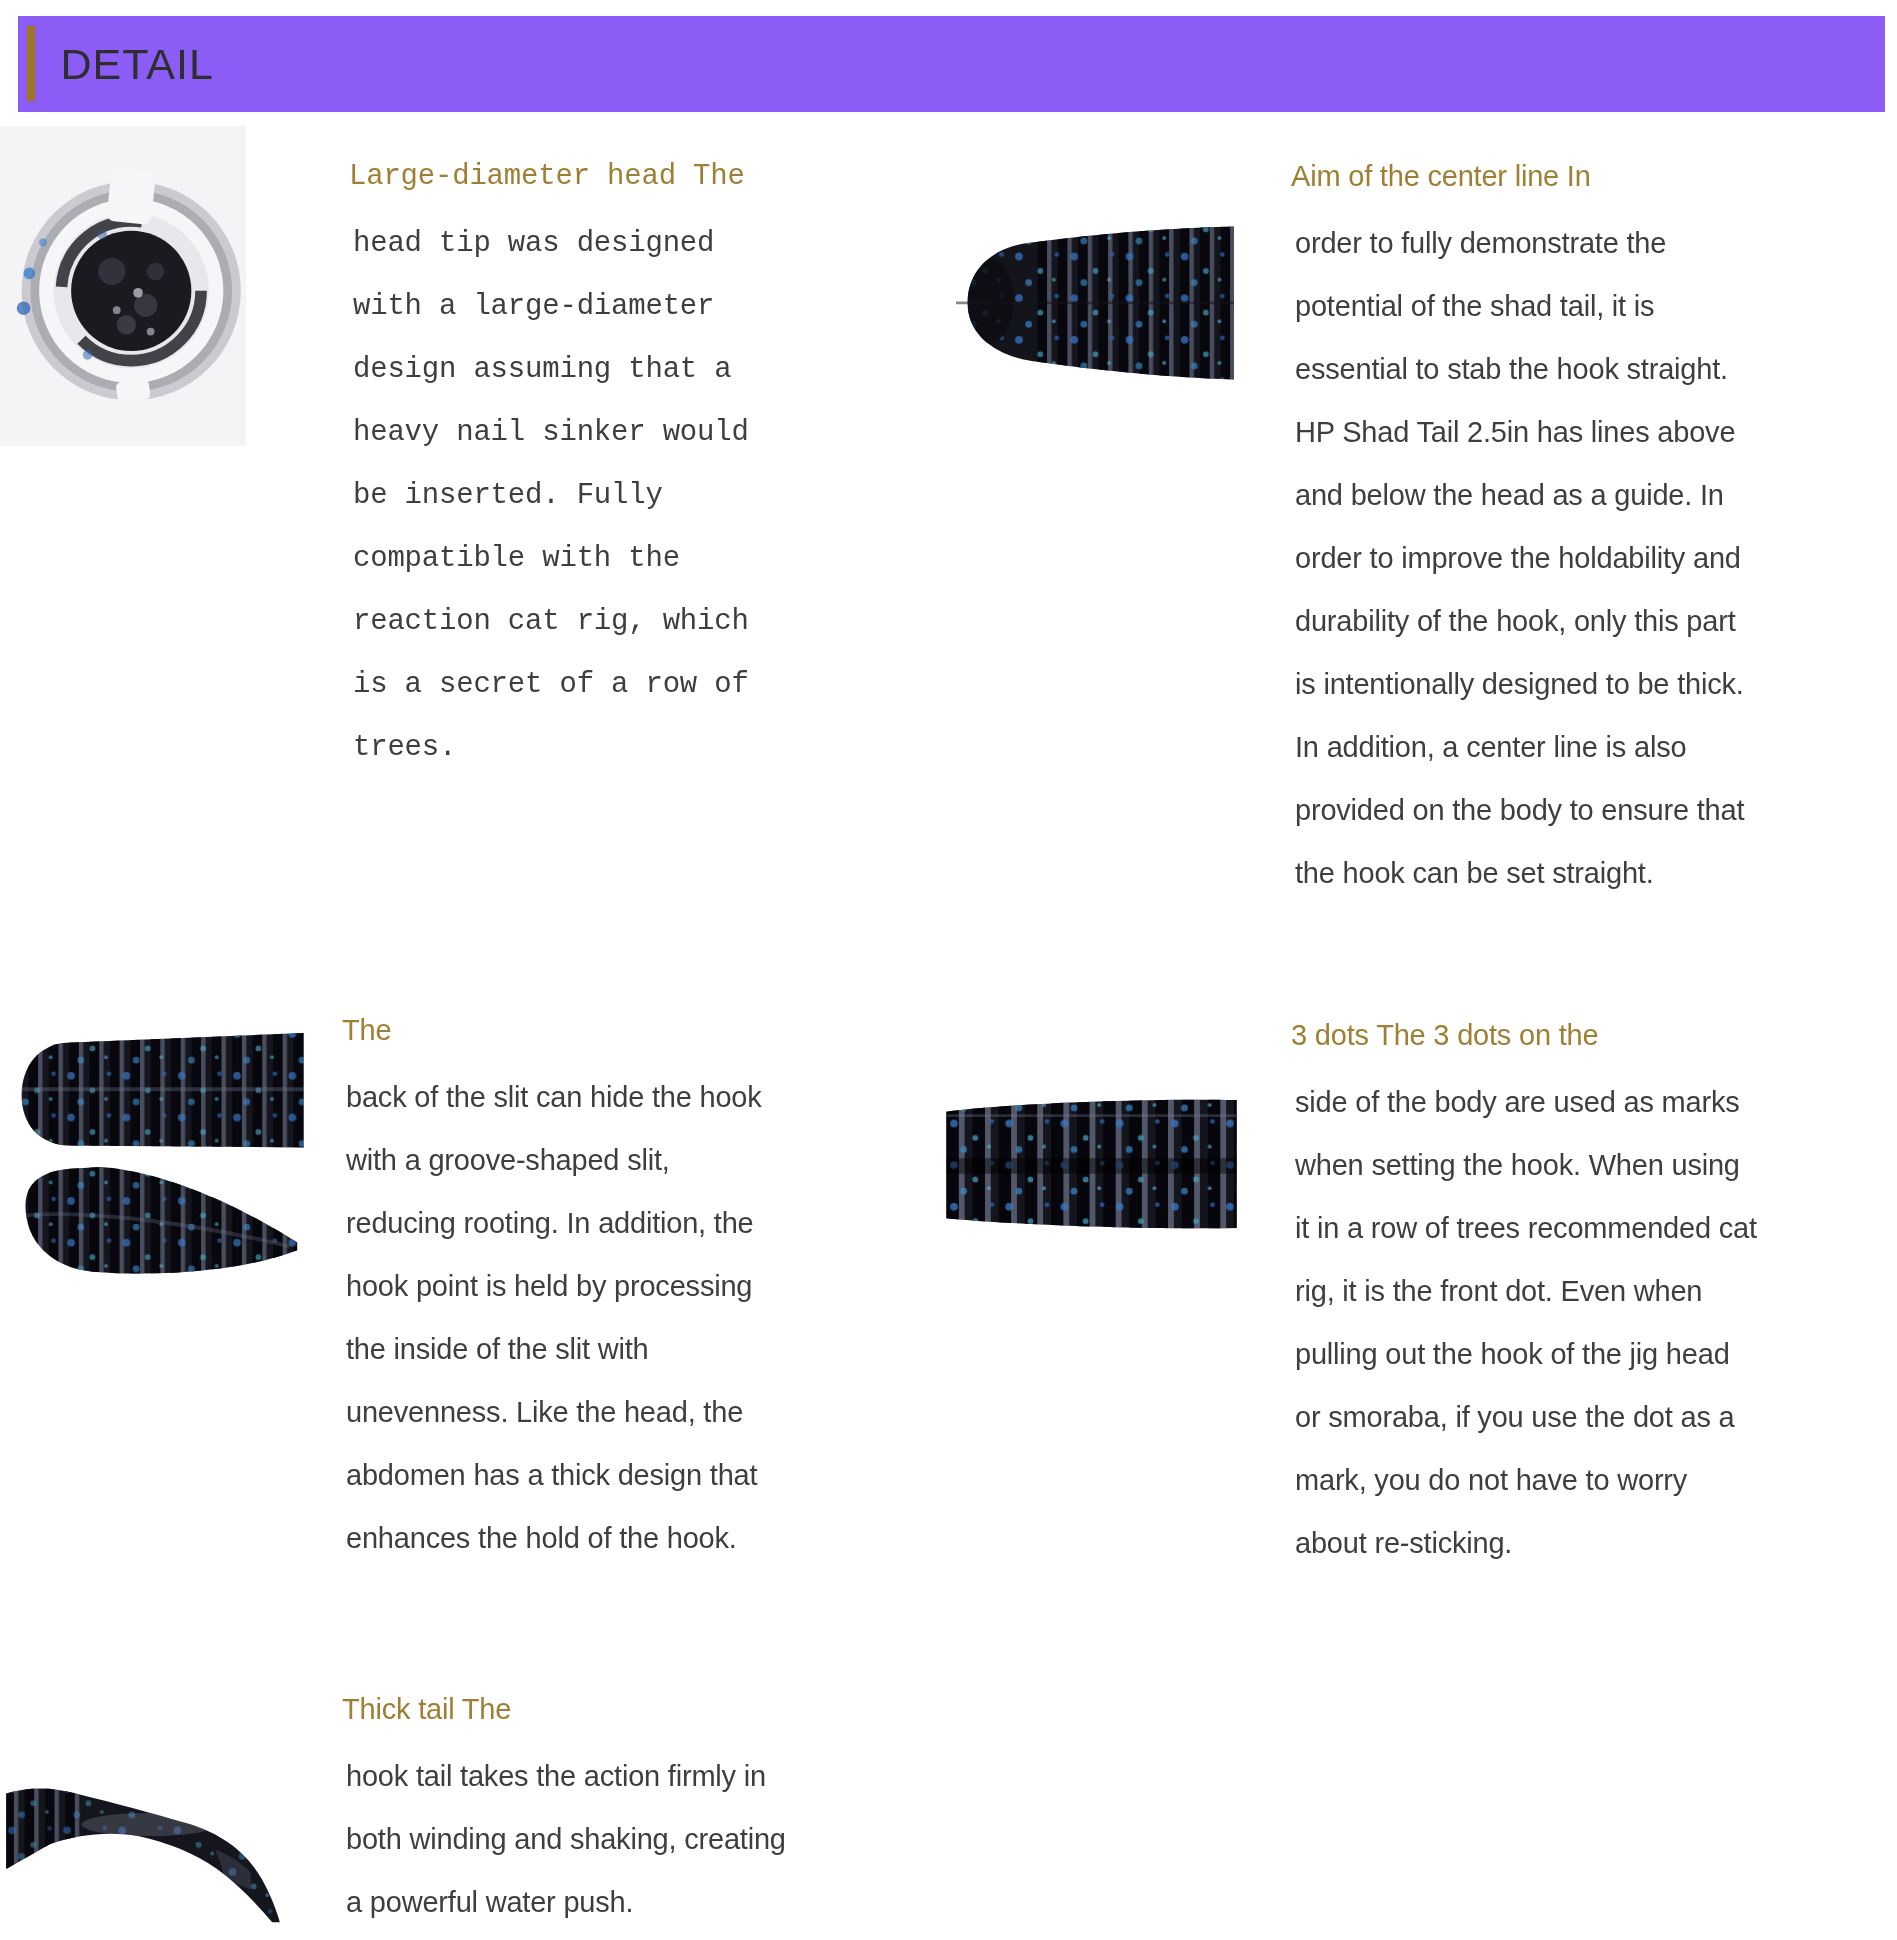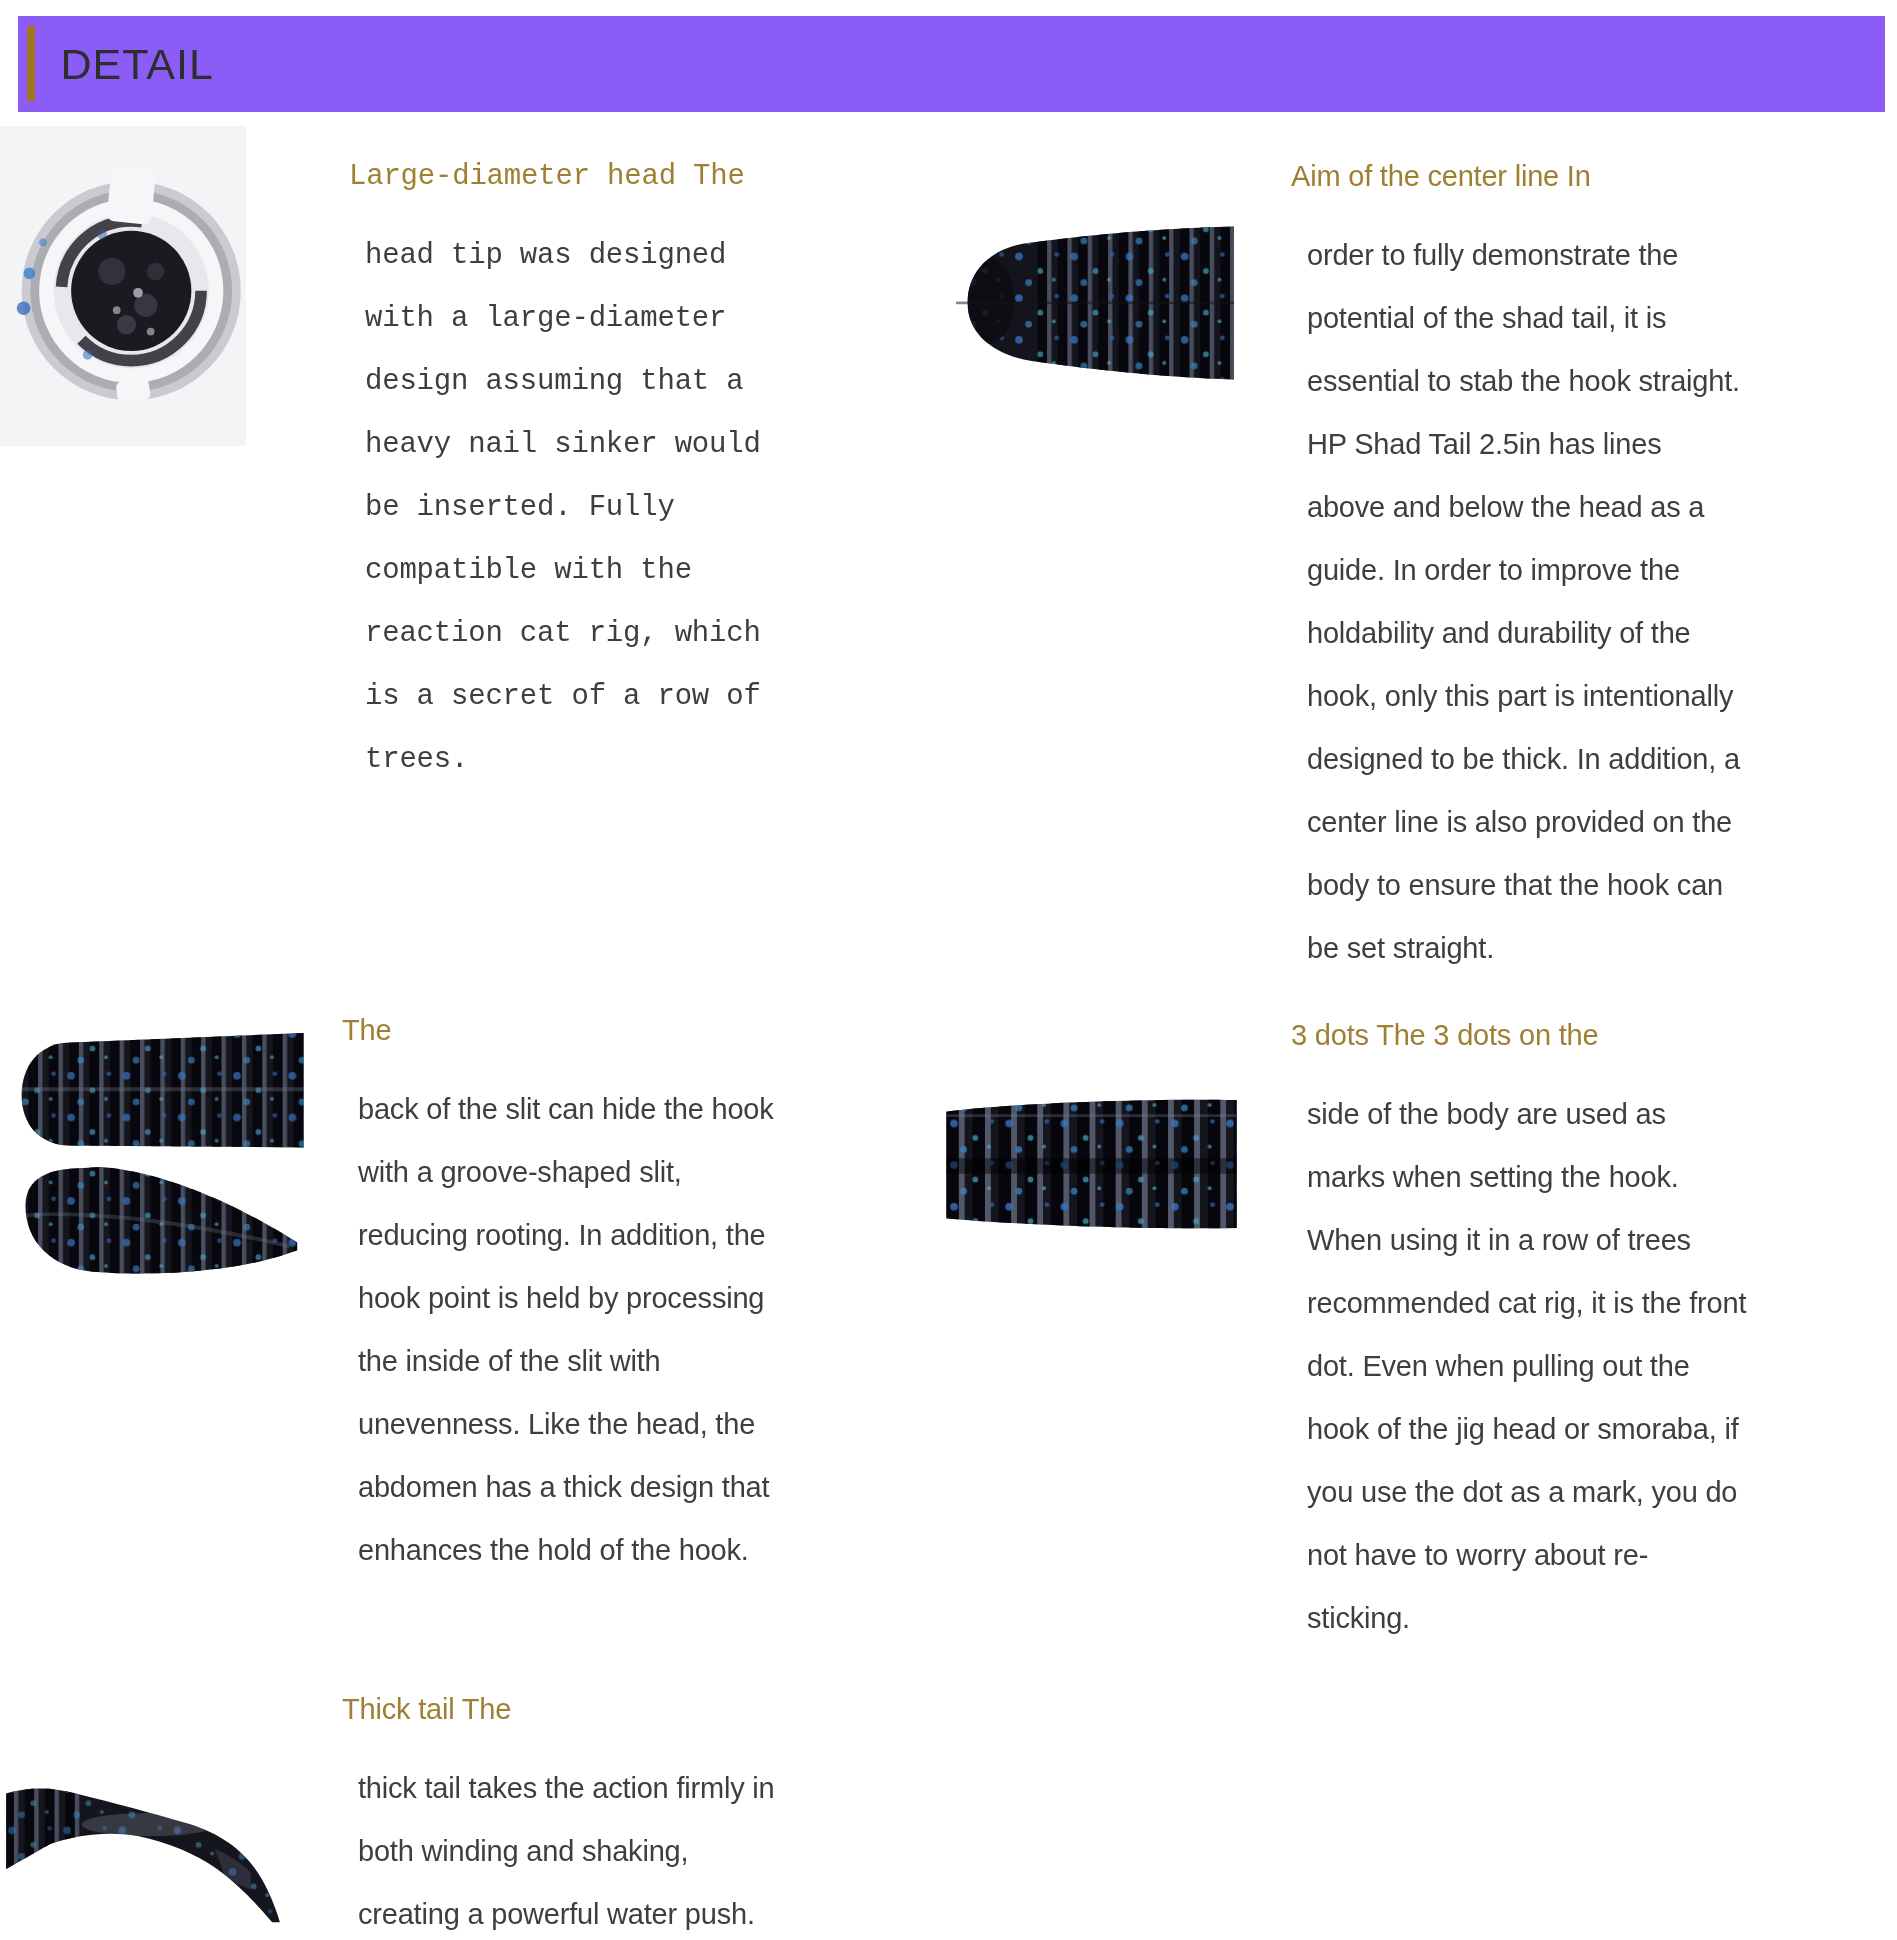--- a/index.html
+++ b/index.html
@@ -19,21 +19,21 @@
   .detail-title{
     position:absolute;left:43px;top:50%;transform:translateY(-50%);
     margin:0;font-size:43px;font-weight:400;color:#2e2e2e;letter-spacing:1px;
   }
   .feature-text{
     position:absolute;
     font-size:29px;line-height:63px;color:#3e3e3e;
     letter-spacing:-0.2px;
   }
   .feature-heading{color:#9e7f33;}
-  .feature-body{margin:16px;}
+  .feature-body{margin:4px;}
   .t1{left:349px;top:145px;width:448px;font-family:Liberation Mono, monospace;}
   .t2{left:1291px;top:145px;width:472px;}
   .t3{left:342px;top:999px;width:448px;}
   .t4{left:1291px;top:1004px;width:472px;}
   .t5{left:342px;top:1678px;width:456px;}
   .photo{position:absolute;}
   .ph1{left:0;top:126px;width:246px;height:320px;background:#f4f3f5;}
   .ph2{left:956px;top:206px;width:278px;height:189px;}
   .ph3{left:7.8px;top:1025px;width:296px;height:277px;}
   .ph4{left:946px;top:1073px;width:291px;height:184px;}
@@ -164,17 +164,17 @@
     <svg viewBox="0 0 288 152">
       <path d="M2,14 C28,6 52,8 74,14 C115,24 152,34 186,44 C216,52 242,68 258,90 C270,106 279,127 285,147 L277,147 C260,127 241,107 220,92 C197,76 168,64 138,58 C108,53 78,56 48,66 L2,92 Z" fill="#15151d"></path>
       <rect x="0" y="0" width="84" height="110" fill="url(#ribs)" clip-path="url(#c5)"></rect>
       <rect width="288" height="152" fill="url(#flecks)" clip-path="url(#c5)" opacity="0.6"></rect>
       <ellipse cx="150" cy="46" rx="70" ry="12" fill="#9aa4b4" opacity="0.25" clip-path="url(#c5)"></ellipse>
       <ellipse cx="235" cy="92" rx="34" ry="10" fill="#8b95a8" opacity="0.2" transform="rotate(35 235 92)" clip-path="url(#c5)"></ellipse>
     </svg>
   </div>
   <div class="feature-text t5">
     <div class="feature-heading">Thick tail The</div>
-    <p class="feature-body">thick tail takes the action firmly in both winding and shaking, creating a powerful water push.</p>
+    <p class="feature-body">hook tail takes the action firmly in both winding and shaking, creating a powerful water push.</p>
   </div>
 
 </div>
 
 
 </body></html>

